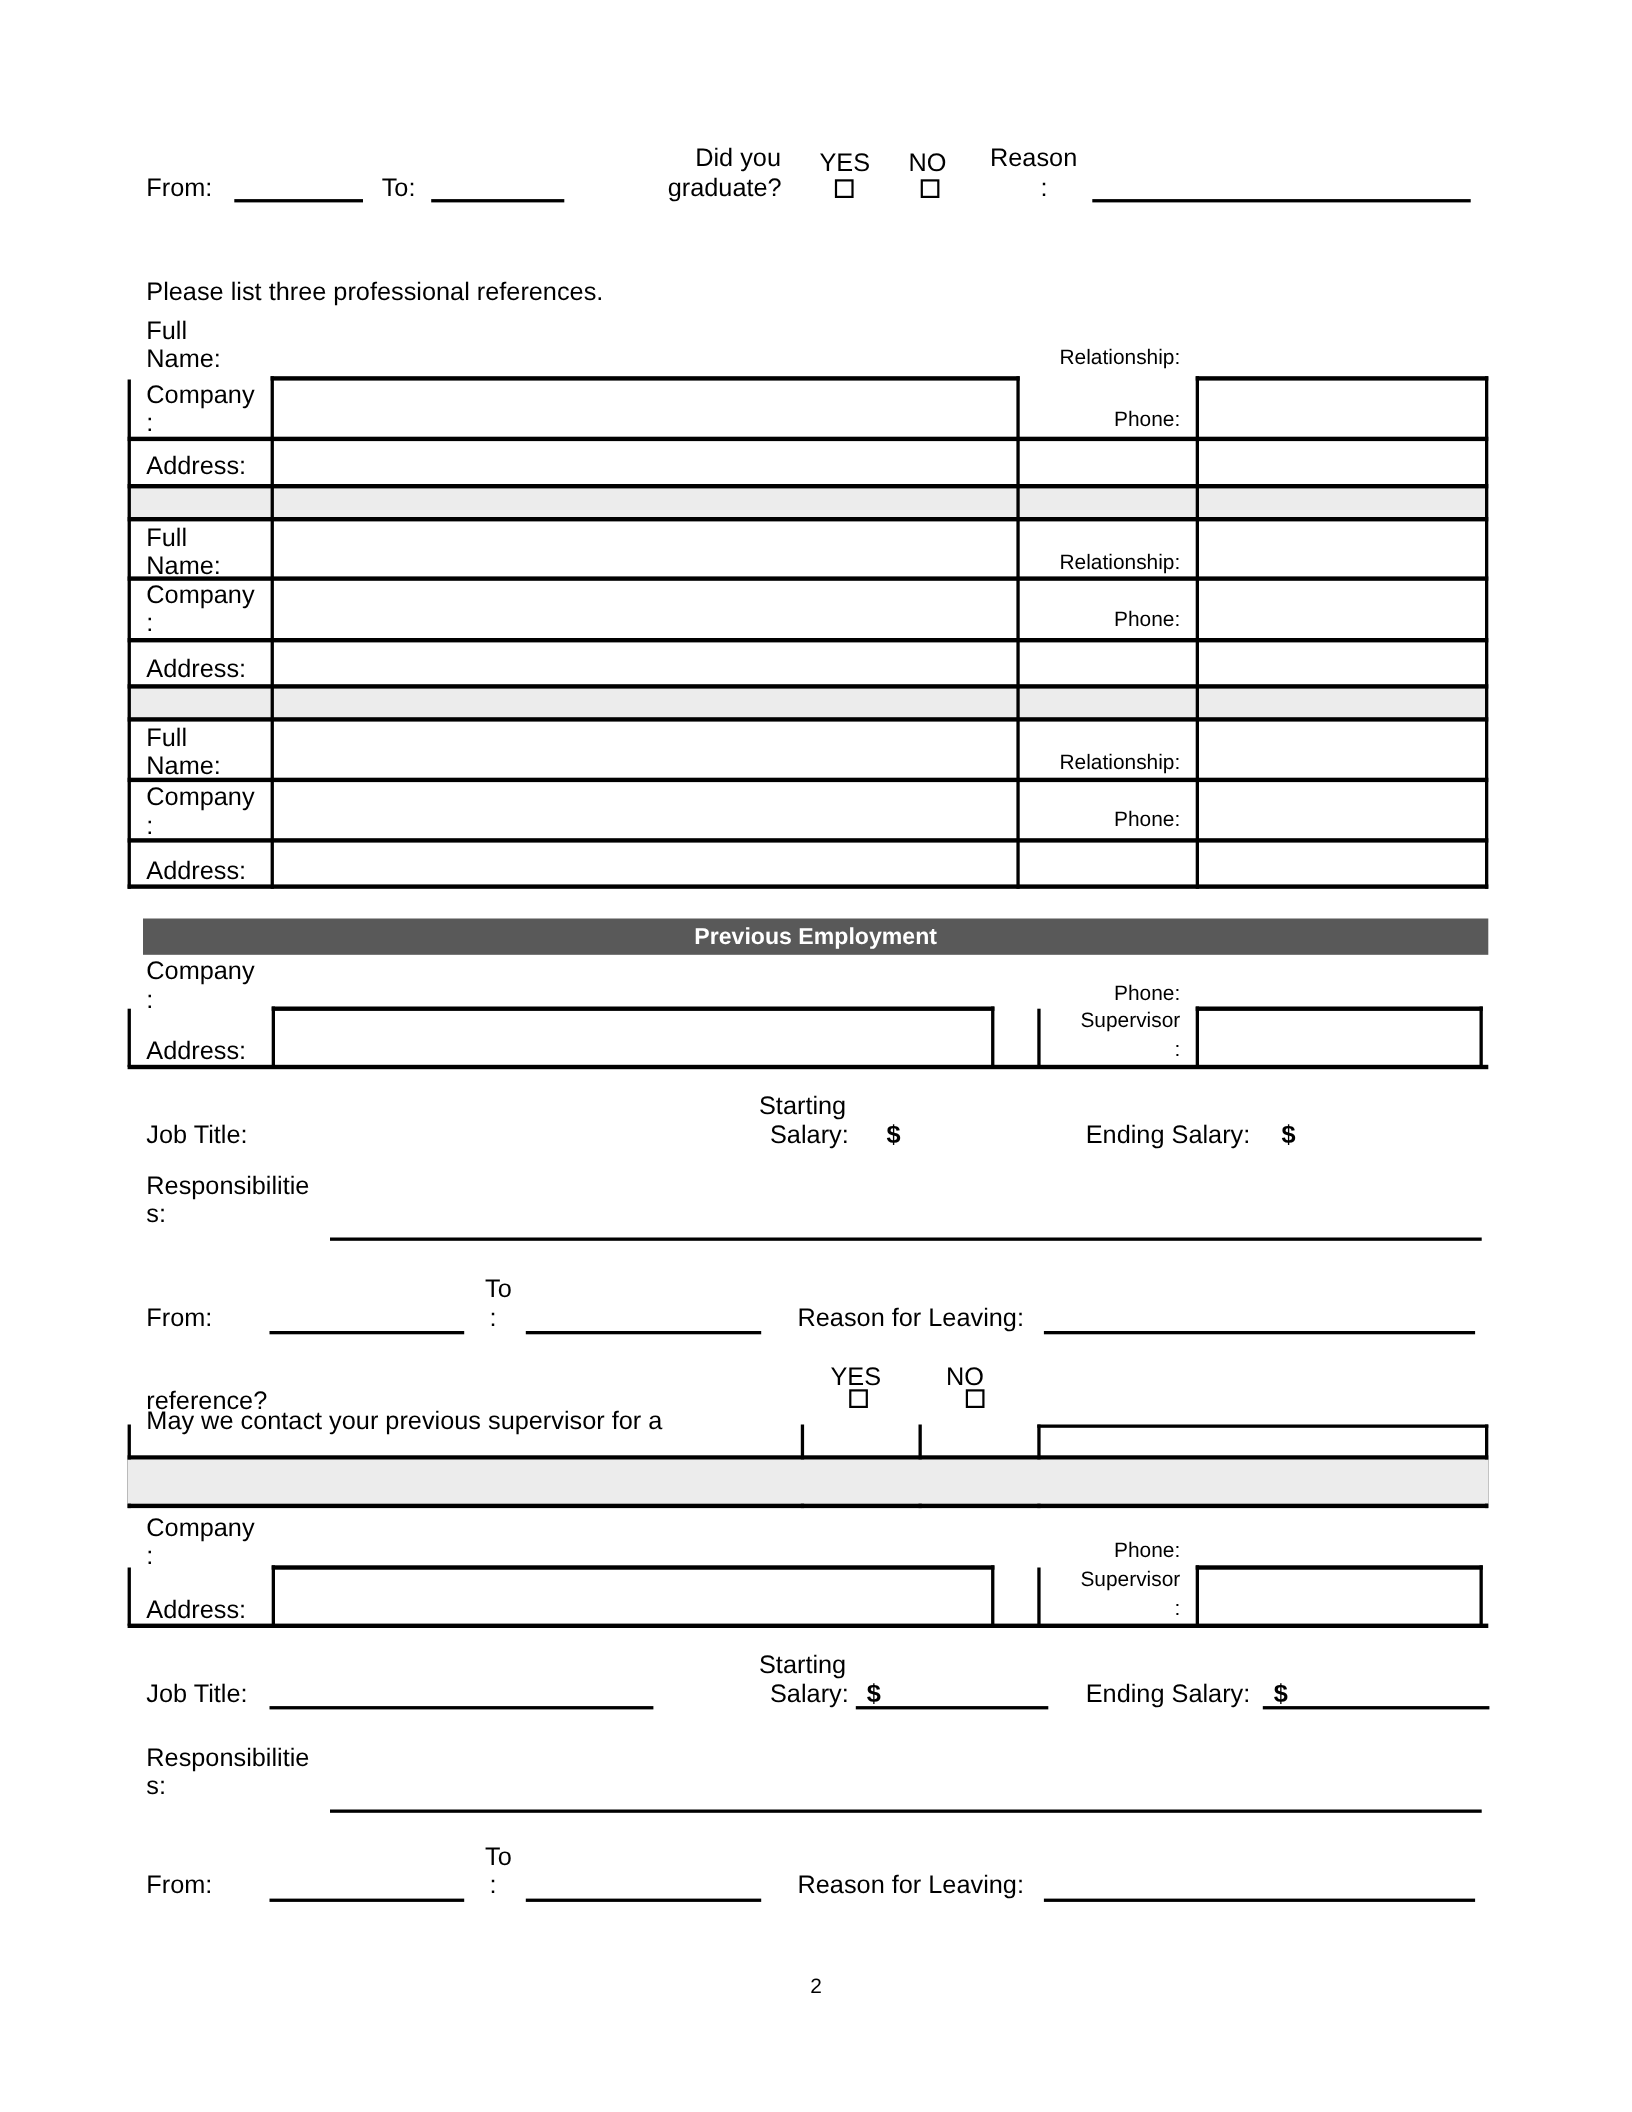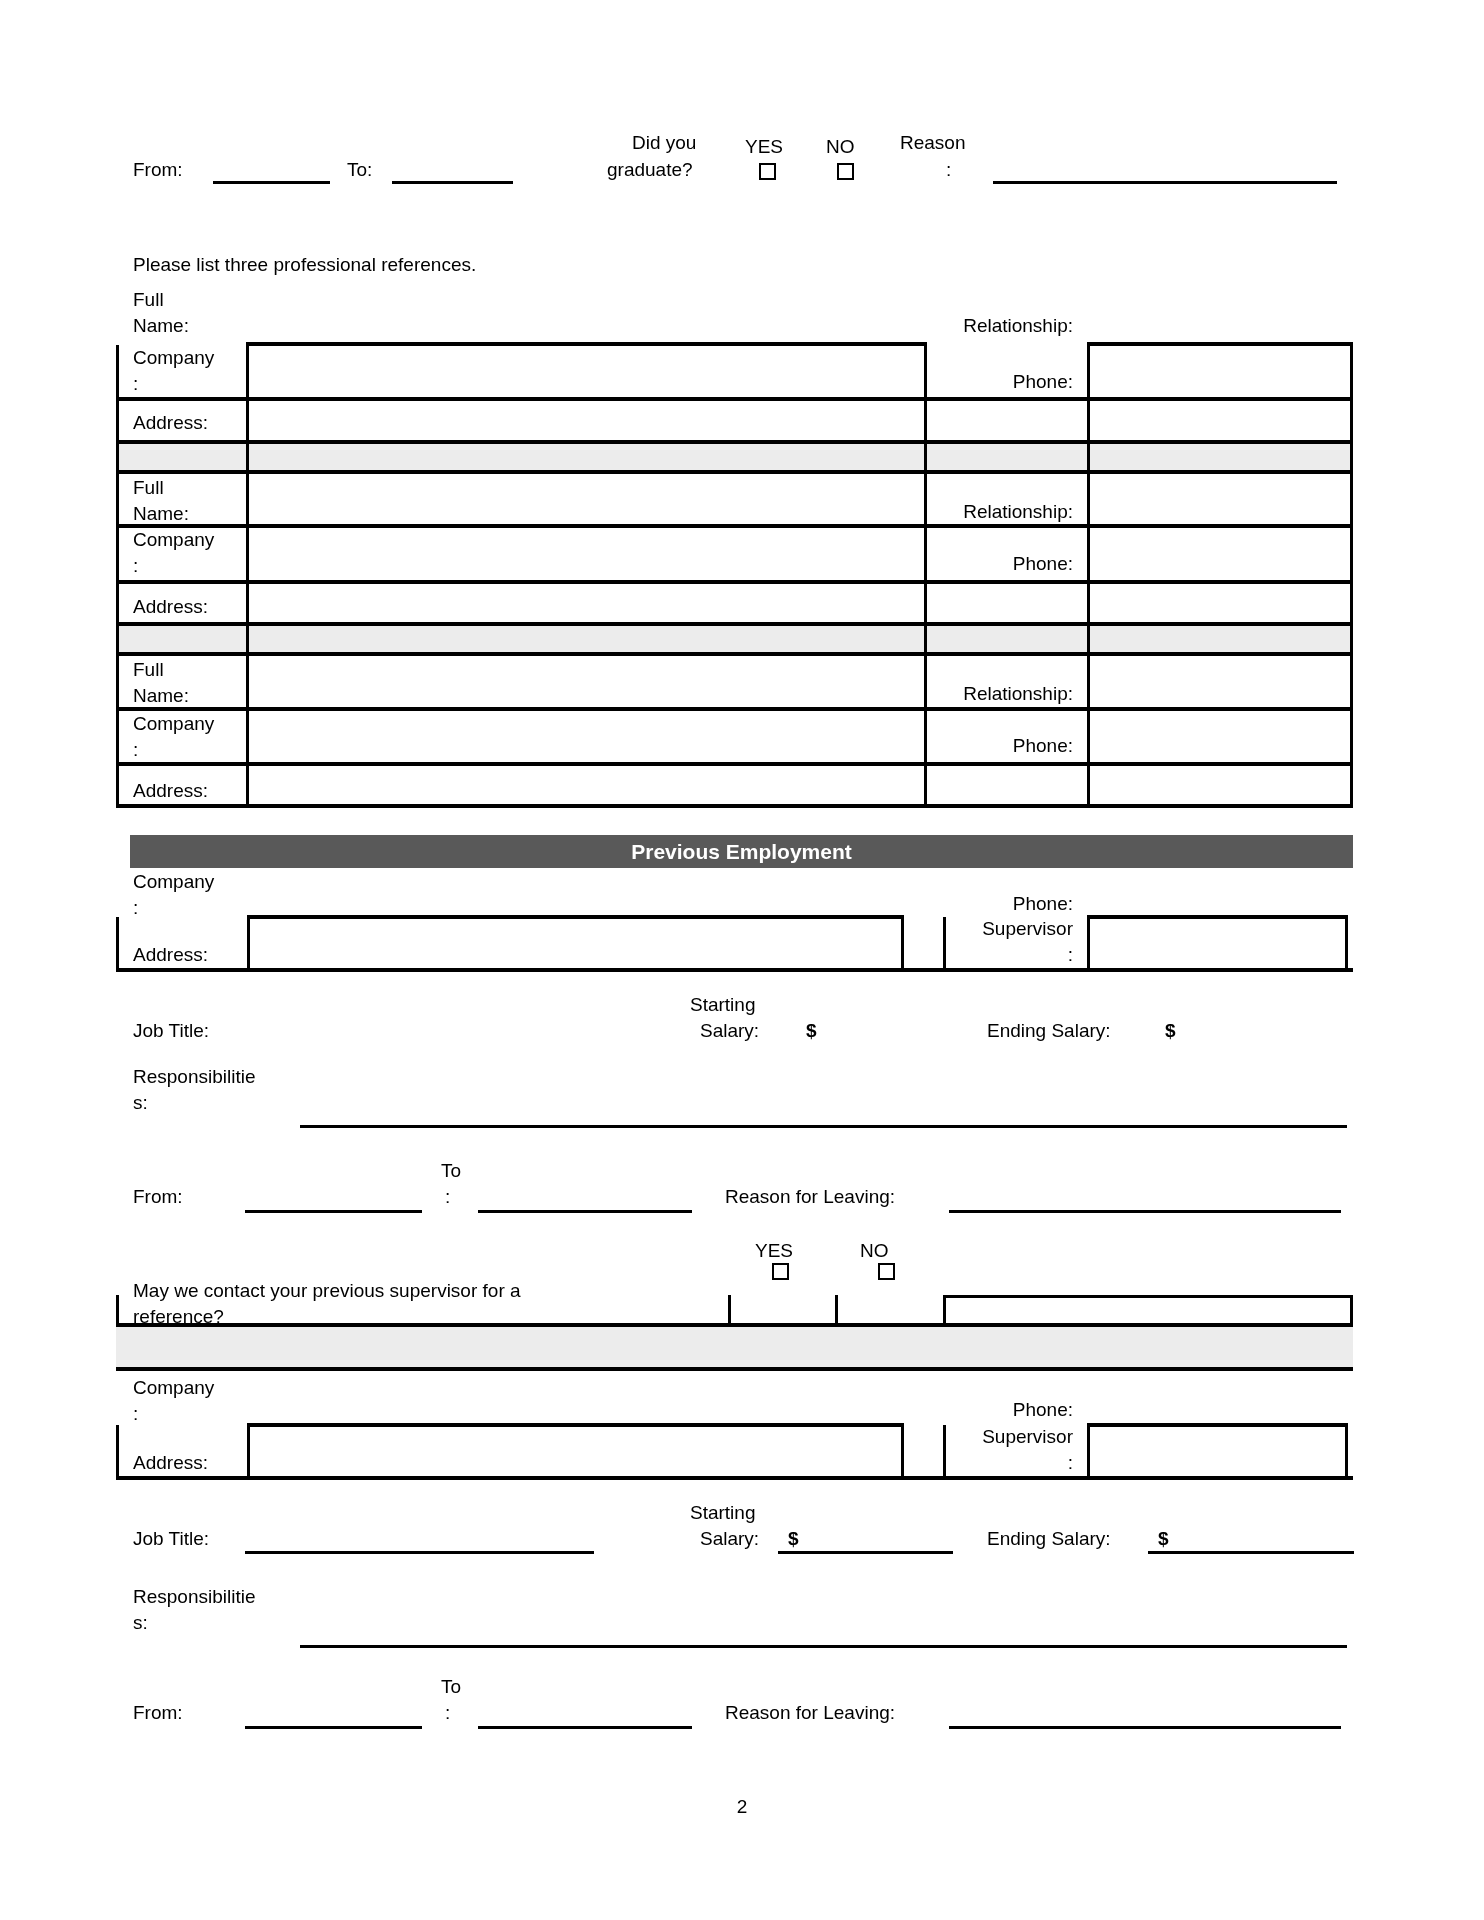--- a/index.html
+++ b/index.html
@@ -1,18 +1,18 @@
 <!DOCTYPE html>
 <html style="--bar: #595959; --gray: #ececec;"><head>
 <meta charset="utf-8">
 <style>
   html,body{margin:0;padding:0;background:#fff;}
   .page{position:relative;width:1484px;height:1920px;background:#fff;
         font-family:"Liberation Sans","DejaVu Sans",sans-serif;color:#000;overflow:hidden;}
-  .t{position:absolute;font-size:19px;line-height:26px;white-space:nowrap;}
+  .t{position:absolute;font-size:23px;line-height:26px;white-space:nowrap;}
   .tr{position:absolute;font-size:19px;line-height:26px;left:873px;width:200px;text-align:right;white-space:nowrap;}
   .it{}
   .b{font-weight:bold;}
   .ul{position:absolute;height:3px;background:#000;}
   .hl{position:absolute;height:4px;background:#000;}
   .hl3{position:absolute;height:3px;background:#000;}
   .vl{position:absolute;width:3px;background:#000;}
   .cb{position:absolute;width:13px;height:13px;border:2px solid #000;background:#fff;}
   .bar{position:absolute;left:130px;width:1223px;height:33px;background:var(--bar,#595959);
        color:#fff;font-weight:bold;font-size:21px;line-height:33px;text-align:center;}
@@ -137,21 +137,21 @@
 
   <span class="t" style="left:441px;top:1158px">To</span>
   <span class="t" style="left:133px;top:1184px">From:</span>
   <span class="t" style="left:445px;top:1184px">:</span>
   <div class="ul" style="left:245px;top:1210px;width:177px"></div>
   <div class="ul" style="left:478px;top:1210px;width:214px"></div>
   <span class="t" style="left:725px;top:1184px">Reason for Leaving:</span>
   <div class="ul" style="left:949px;top:1210px;width:392px"></div>
 
   <span class="t" style="left:133px;top:1278px">May we contact your previous supervisor for a</span>
-  <span class="t" style="left:133px;top:1304px">reference?</span>
+  <span class="t" style="left:133px;top:1260px">reference?</span>
   <span class="t" style="left:755px;top:1238px">YES</span>
   <div class="cb" style="left:772px;top:1263px"></div>
   <span class="t" style="left:860px;top:1238px">NO</span>
   <div class="cb" style="left:878px;top:1263px"></div>
 
   <div class="vl" style="left:116px;top:1295px;height:76px"></div>
   <div class="vl" style="left:728px;top:1295px;height:76px"></div>
   <div class="vl" style="left:835px;top:1295px;height:76px"></div>
   <div class="vl" style="left:943px;top:1295px;height:76px"></div>
   <div class="vl" style="left:1350px;top:1295px;height:76px"></div>

